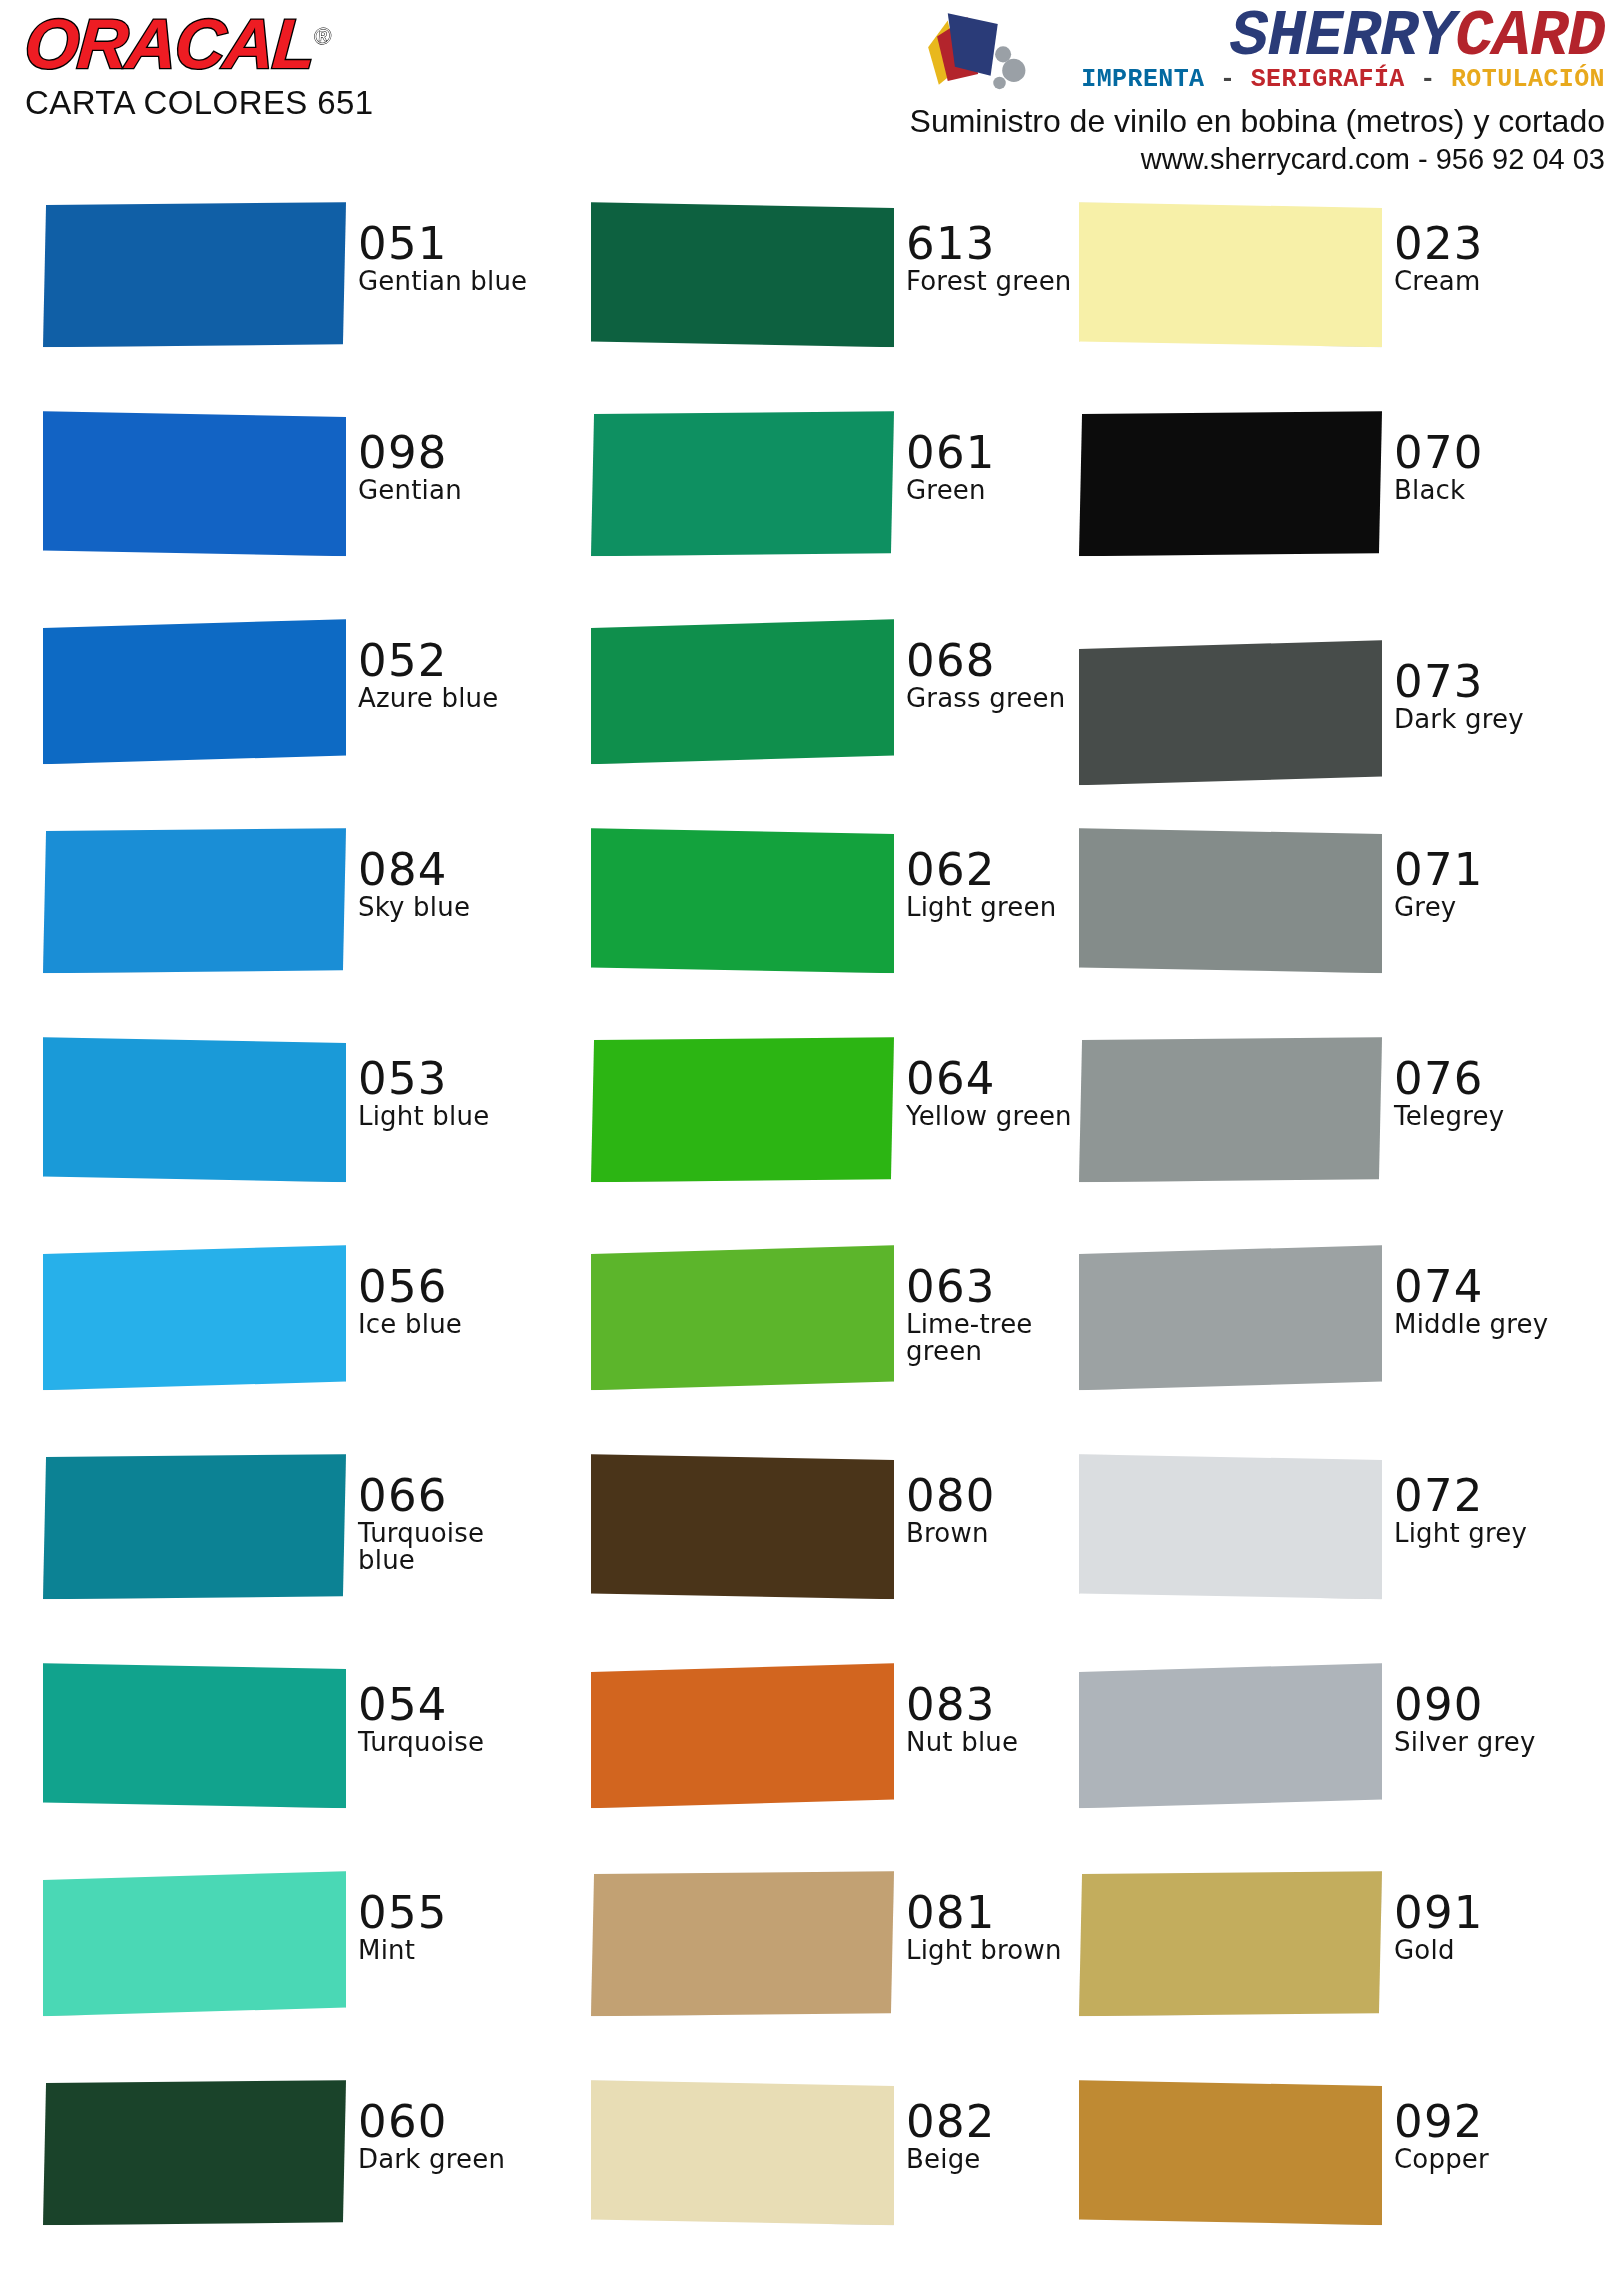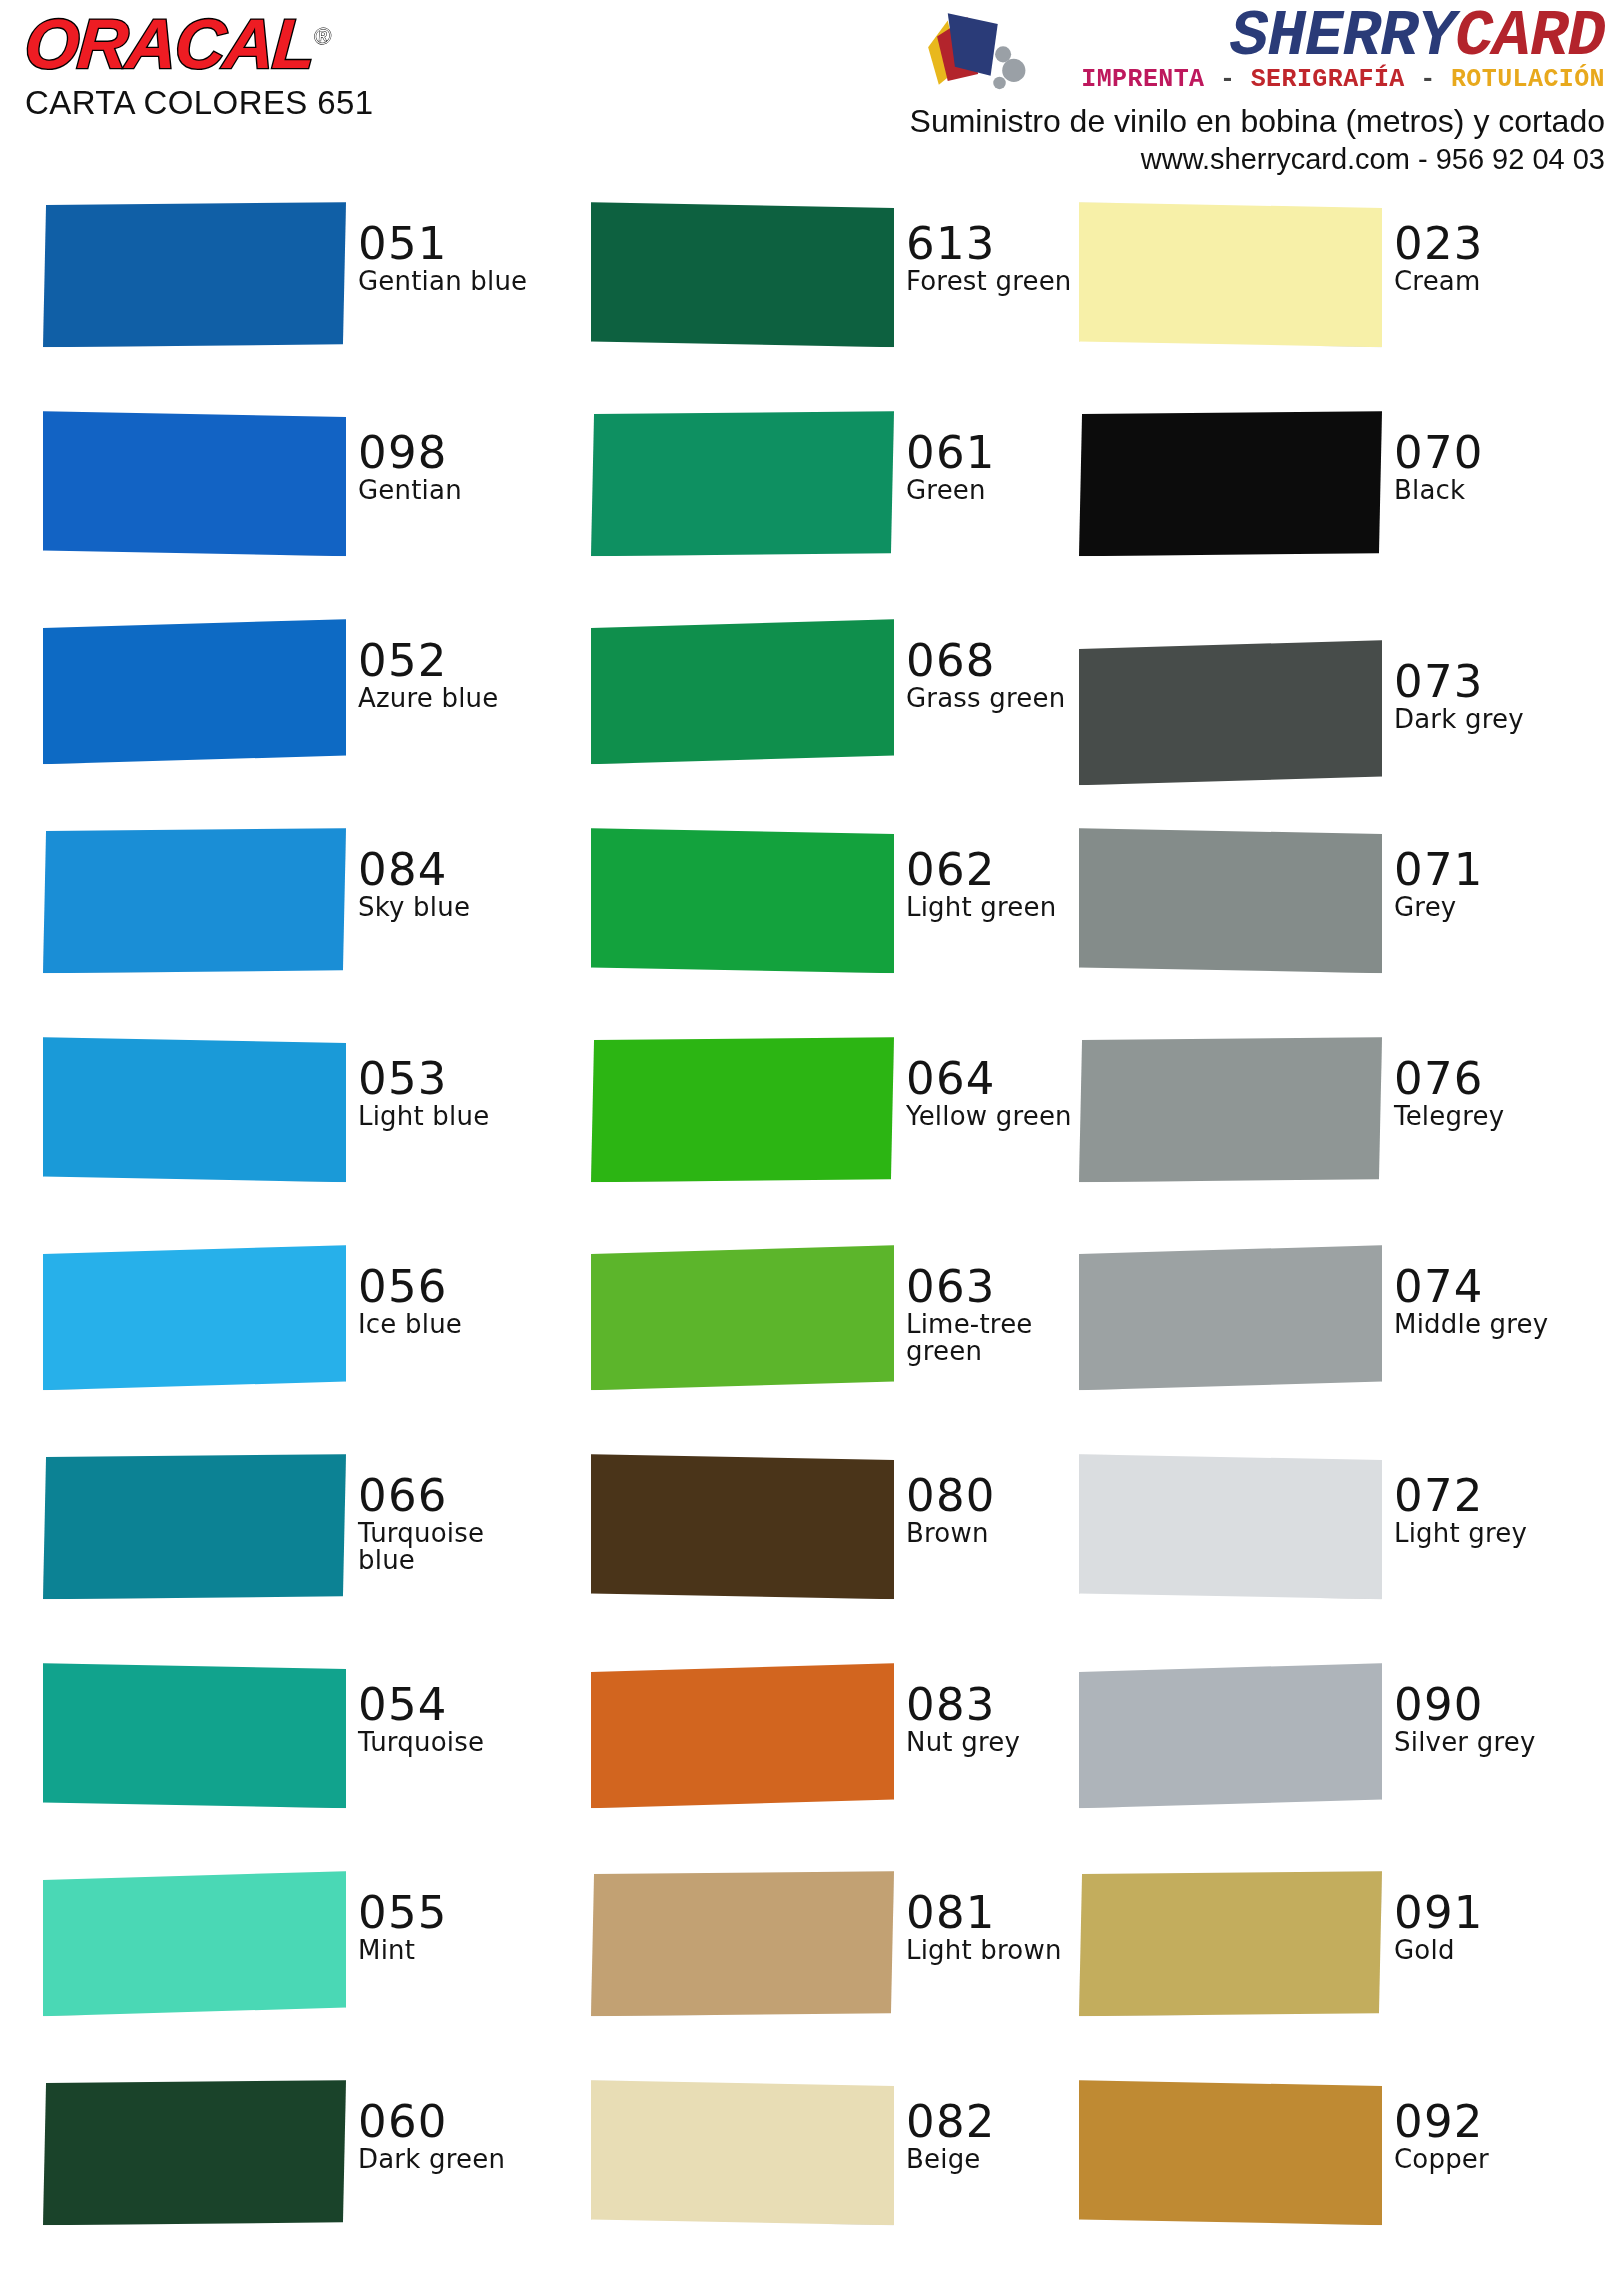--- a/index.html
+++ b/index.html
@@ -63,21 +63,21 @@
     font-size:64px;font-weight:bold;font-style:italic;
     letter-spacing:-0.9px;line-height:0.95;
     white-space:nowrap;
   }
   .w-sherry{color:#2a3b78;}
   .w-card{color:#b3242c;}
   .sherry-tag{
     font-size:25px;font-weight:bold;letter-spacing:0.4px;
     margin-top:-3.6px;white-space:nowrap;
   }
-  .t-imprenta{color:#be185d;margin-left:35px;}
+  .t-imprenta{color:#0369a1;margin-left:35px;}
   .t-sep{color:#444;}
   .t-seri{color:#c0262c;}
   .t-rotul{color:#e8a91d;}
   .sherry-sub1{
     font-size:32px;color:#111;margin-top:9px;white-space:nowrap;
   }
   .sherry-sub2{
     font-size:29px;color:#111;margin-top:3.6px;white-space:nowrap;
   }
 
@@ -316,21 +316,21 @@
           <div class="code">080</div>
           <div class="cname">Brown</div>
         </div>
       </div>
       <div class="cell" style="top: 1461px;">
         <div class="chip tilt-a">
           <div class="chip-inner" style="background: rgb(210, 101, 31);"></div>
         </div>
         <div class="labels">
           <div class="code">083</div>
-          <div class="cname">Nut grey</div>
+          <div class="cname">Nut blue</div>
         </div>
       </div>
       <div class="cell" style="top: 1669px;">
         <div class="chip tilt-c">
           <div class="chip-inner" style="background: rgb(194, 161, 115);"></div>
         </div>
         <div class="labels">
           <div class="code">081</div>
           <div class="cname">Light brown</div>
         </div>

